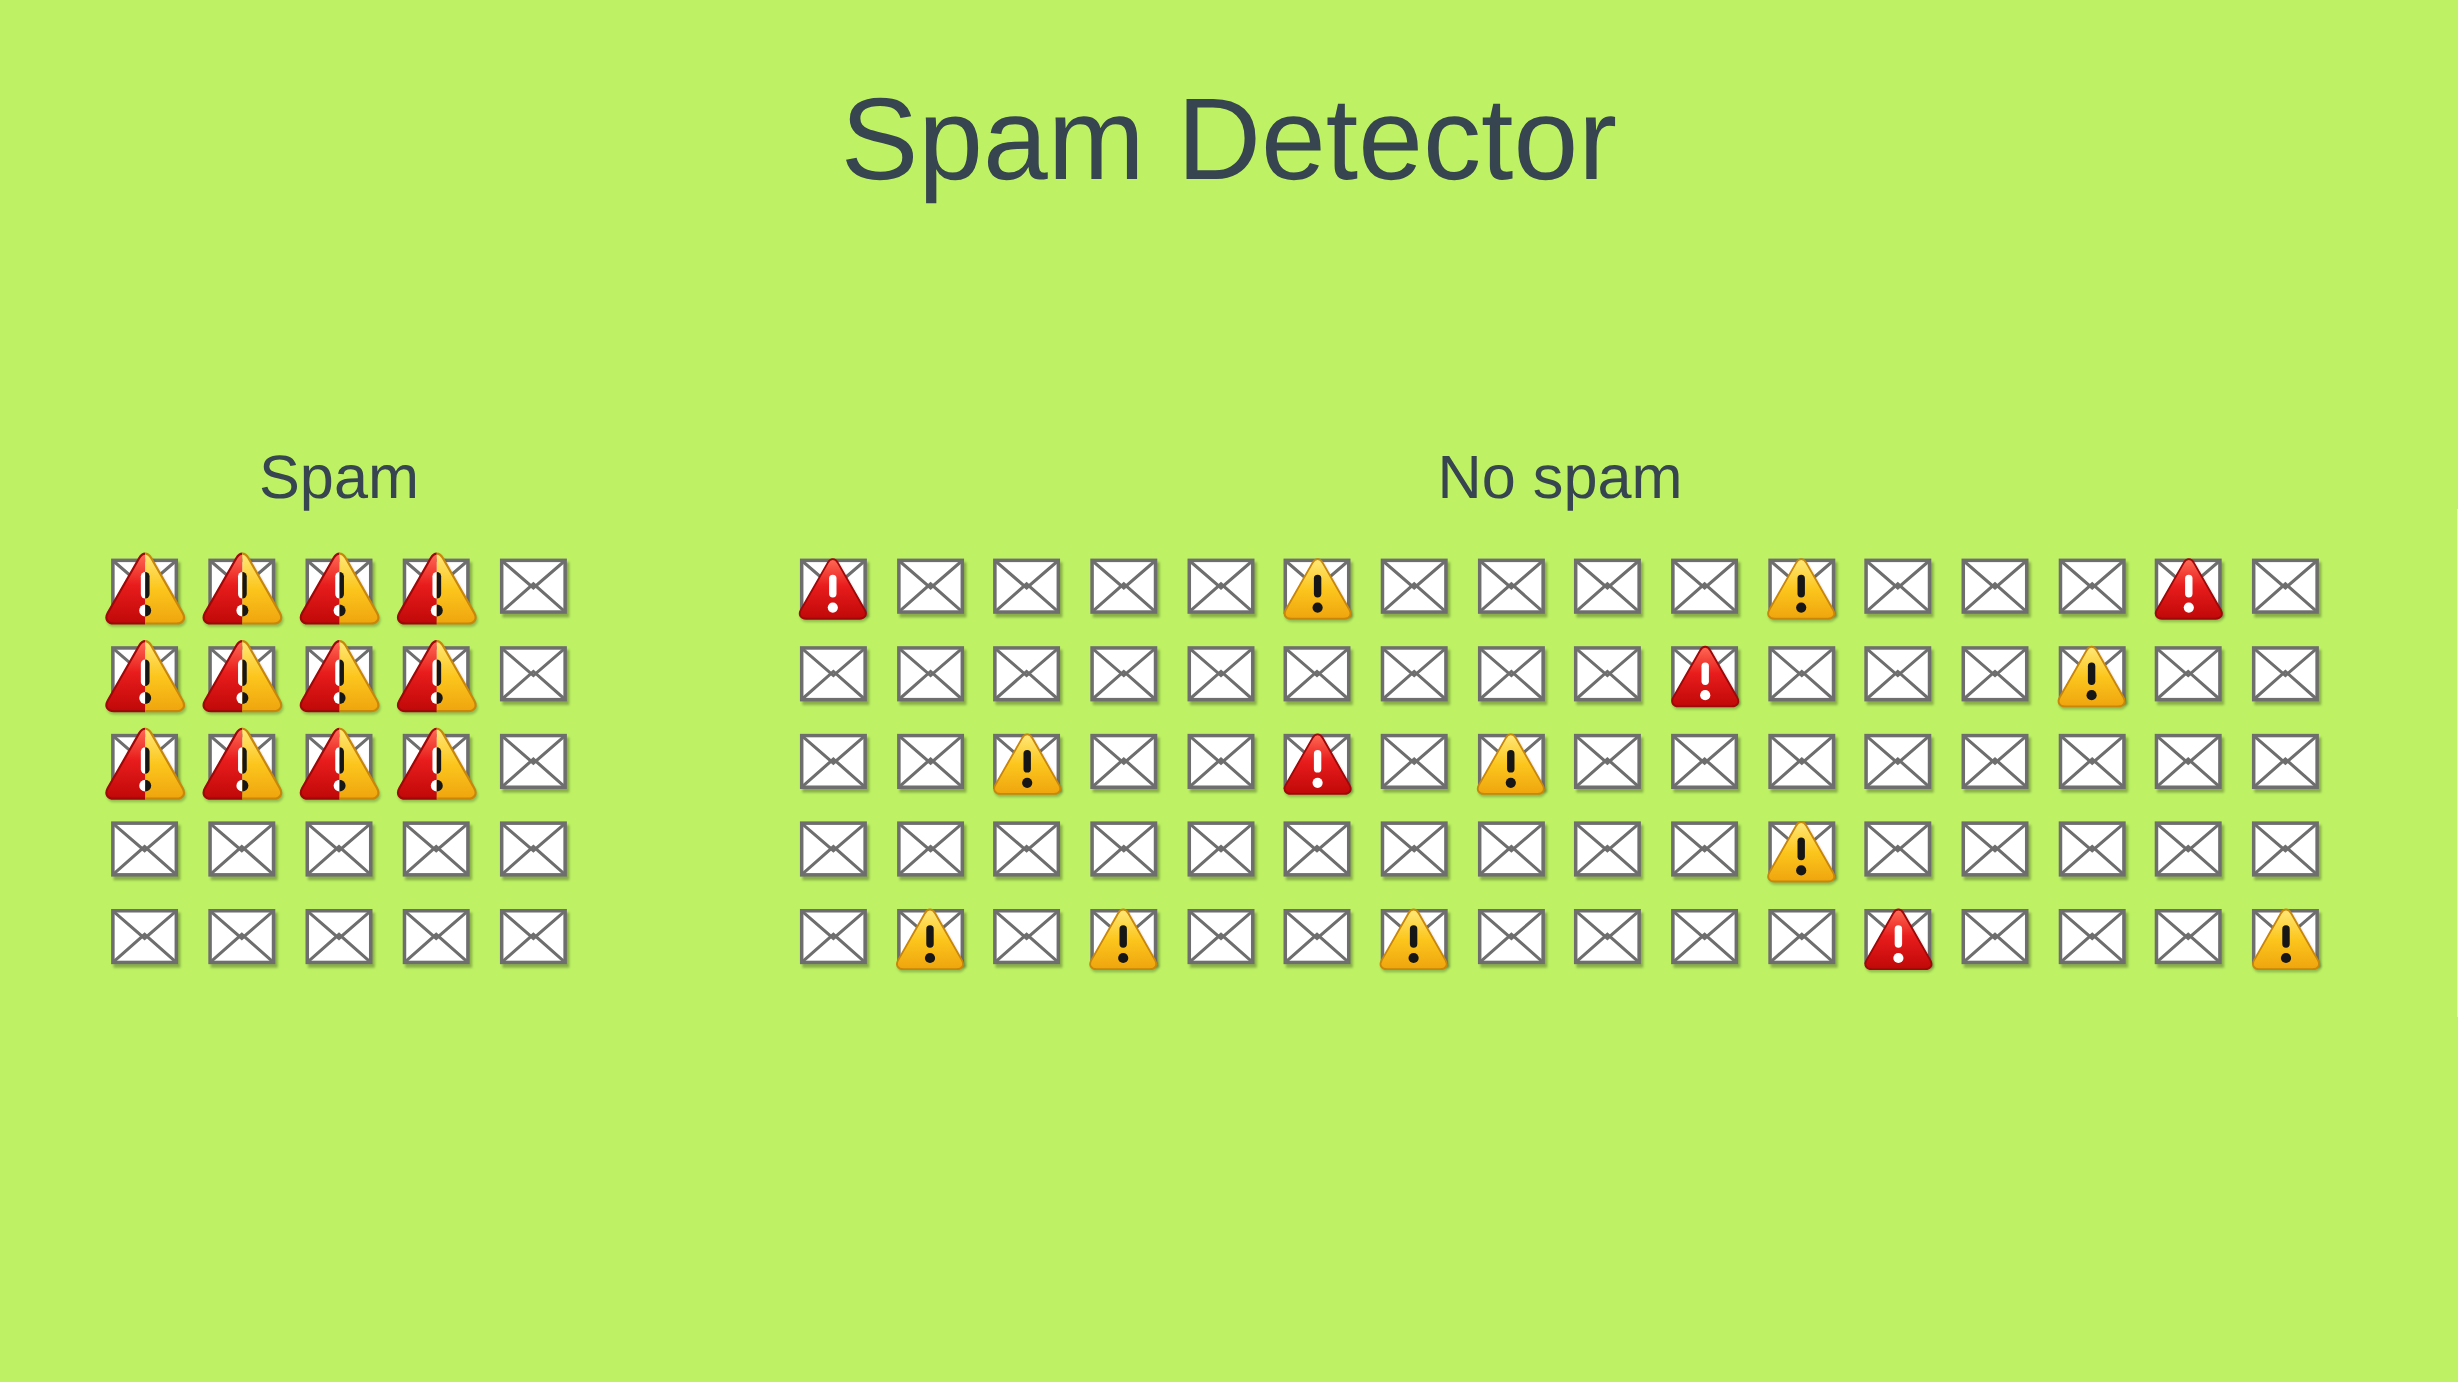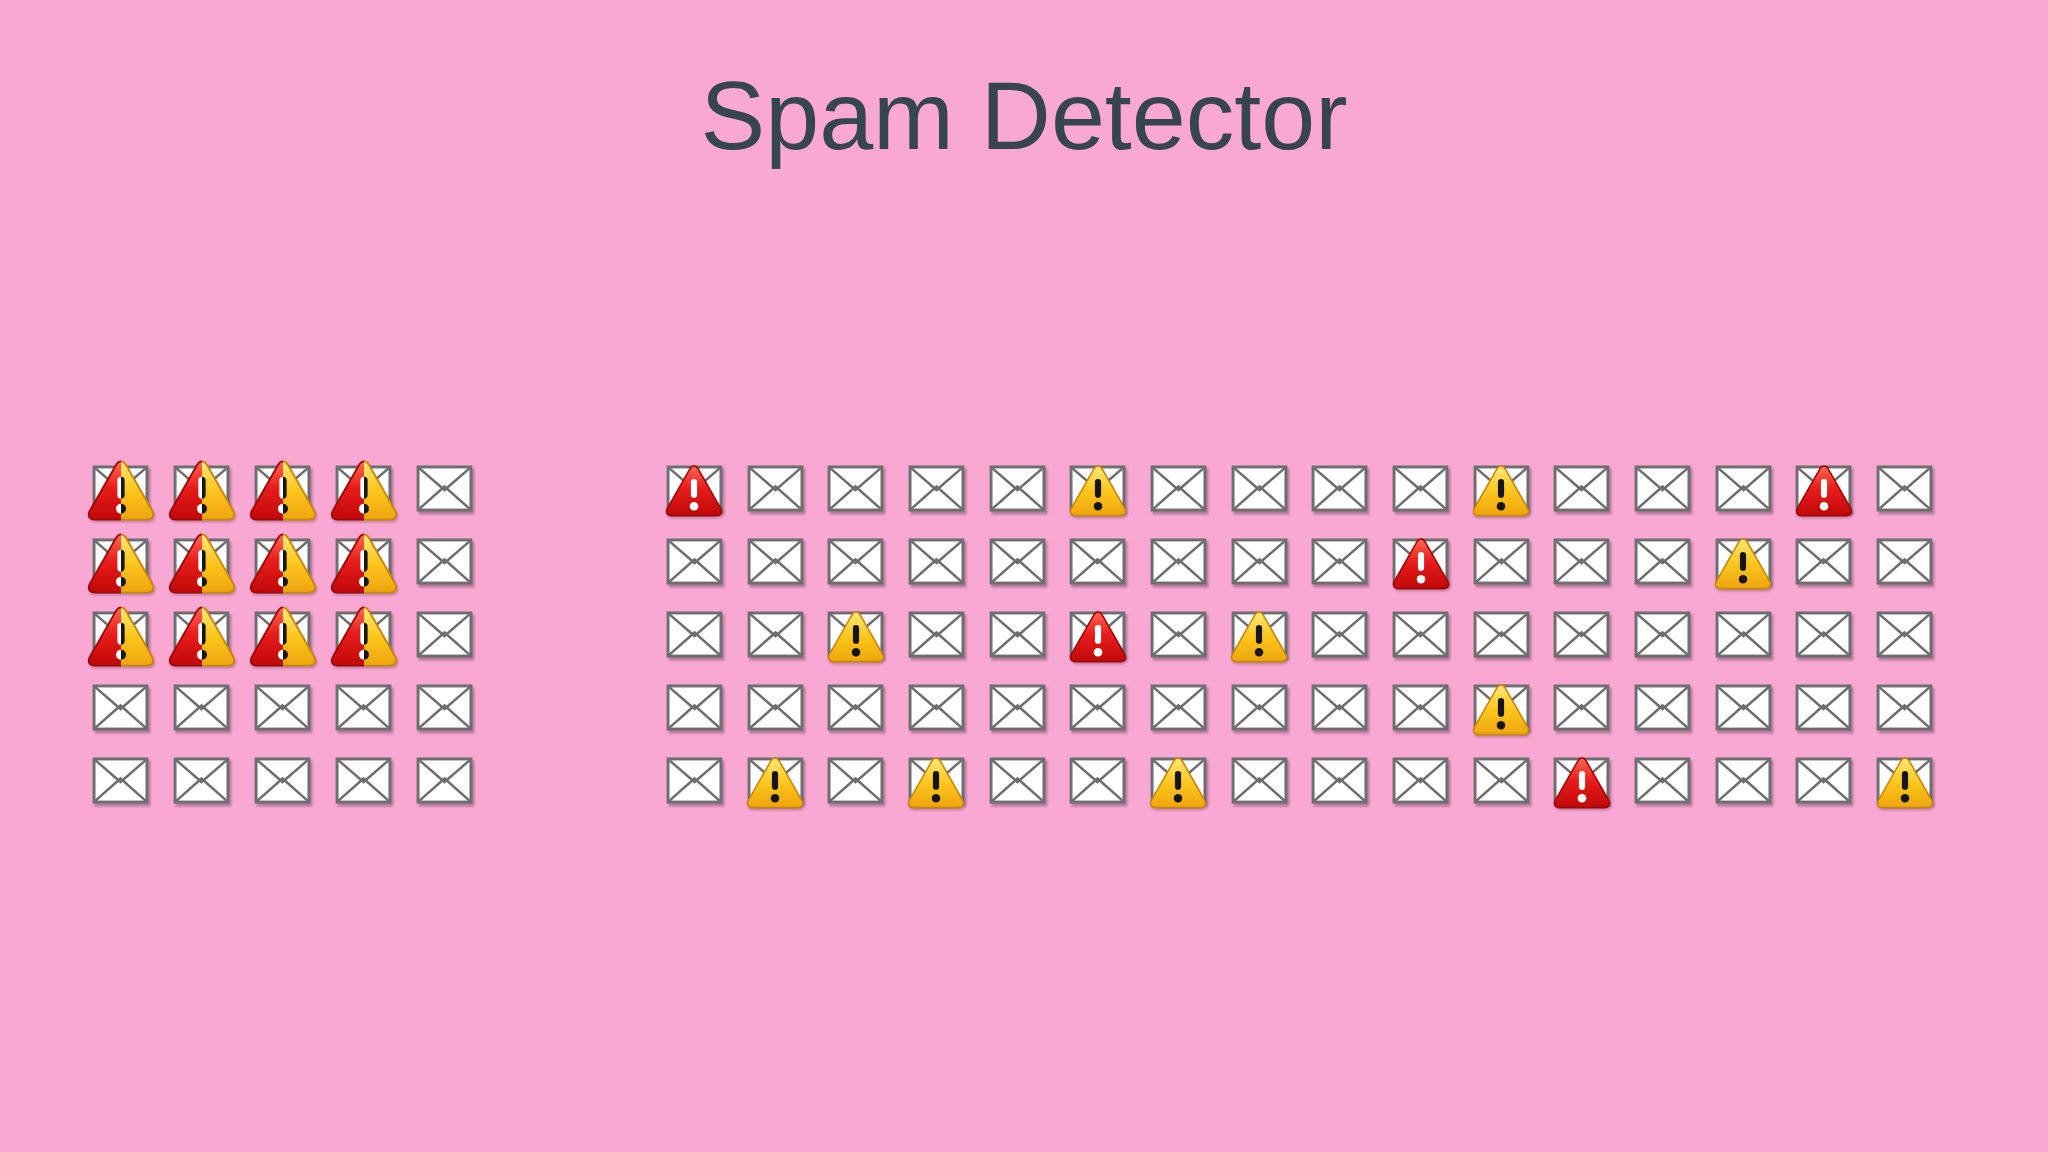--- a/index.html
+++ b/index.html
@@ -1,17 +1,17 @@
 <!DOCTYPE html>
 <html><head>
 <meta charset="utf-8">
 <style>
   html,body { margin:0; padding:0; background:#ffffff; }
   .slide {
-    position:relative; width:2048px; height:1152px; background:#f9a8d4;
+    position:relative; width:2048px; height:1152px; background:#bef264;
     font-family:"Liberation Sans", sans-serif; color:#36454f; overflow:hidden;
   }
   .title {
     position:absolute; left:0; right:0; top:58px; margin:0;
     text-align:center; font-size:97px; font-weight:400; line-height:1.2;
   }
   .legend {
     position:absolute; left:198px; top:208px;
     display:flex; align-items:center; gap:54px;
   }
@@ -58,20 +58,22 @@
     <clipPath id="clipRight">
         <rect x="30" y="0" width="30" height="58"></rect>
       </clipPath>
   </defs>
 </svg>
 
 <div class="slide">
   <h1 class="title">Spam Detector</h1>
 
 
+  <div class="section-label spam-label">Spam</div>
+  <div class="section-label nospam-label">No spam</div>
 
   <div class="grid spam-grid" style="grid-template-columns: repeat(5, 81px);">
       <div class="cell">
         <svg class="env-svg" viewBox="0 0 58 48">
           <rect x="2" y="2" width="54" height="44" fill="#ffffff" stroke="#6e6e6e" stroke-width="3"></rect>
           <path d="M3.2,3.2 L29,25.5 L54.8,3.2" fill="none" stroke="#6e6e6e" stroke-width="2.6"></path>
           <path d="M3.2,44.8 L29,22 L54.8,44.8" fill="none" stroke="#6e6e6e" stroke-width="2.6"></path>
         </svg>
         <svg class="spam-warn-svg" viewBox="0 0 60 58">
           <g clip-path="url(#clipLeft)">

